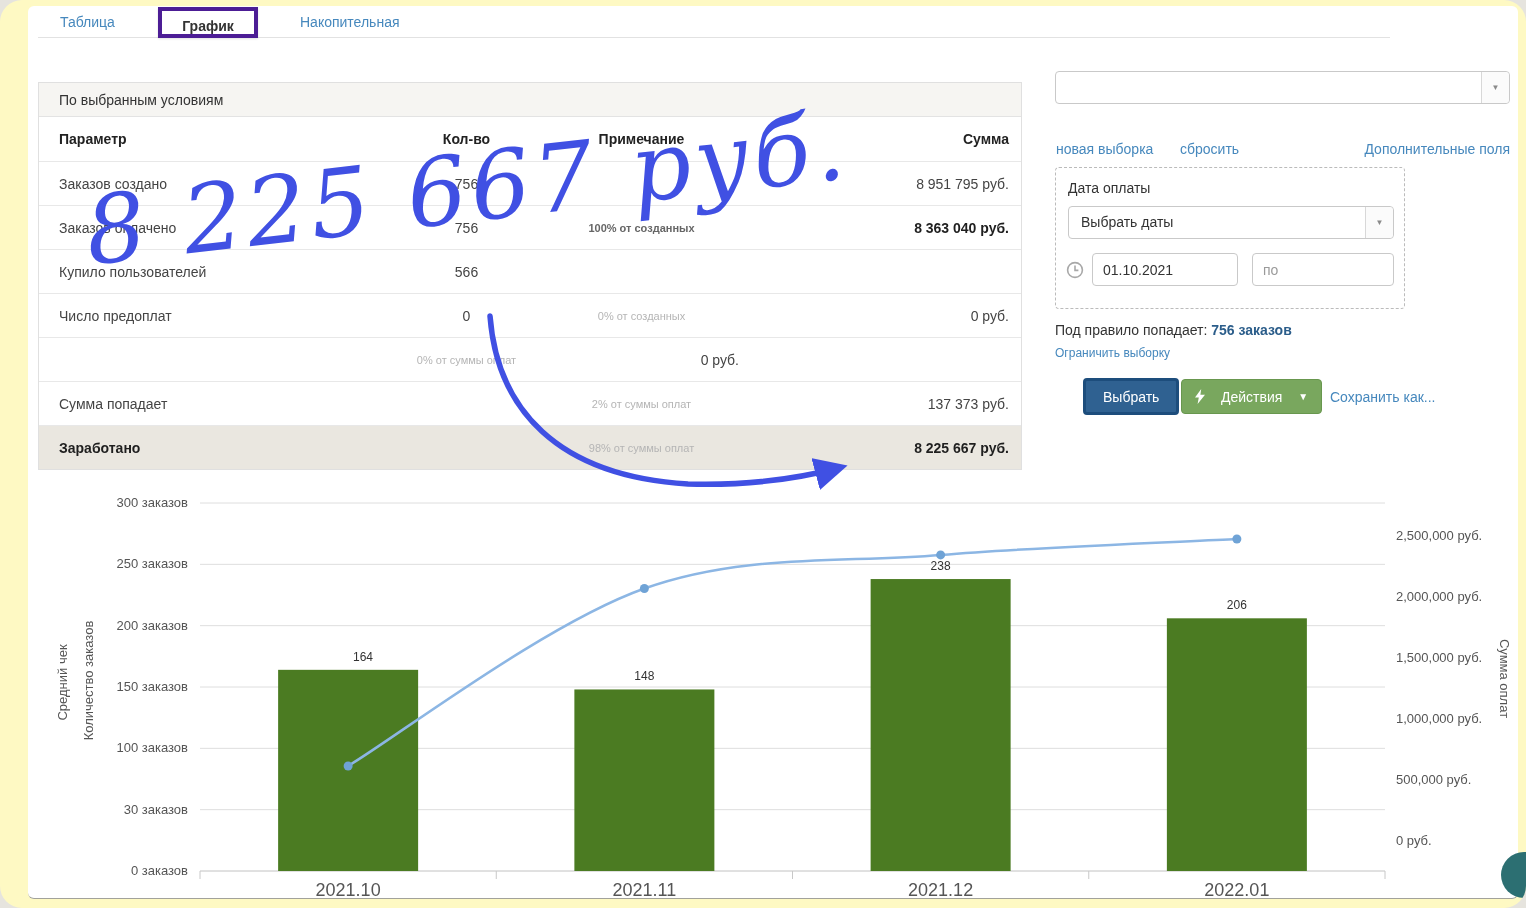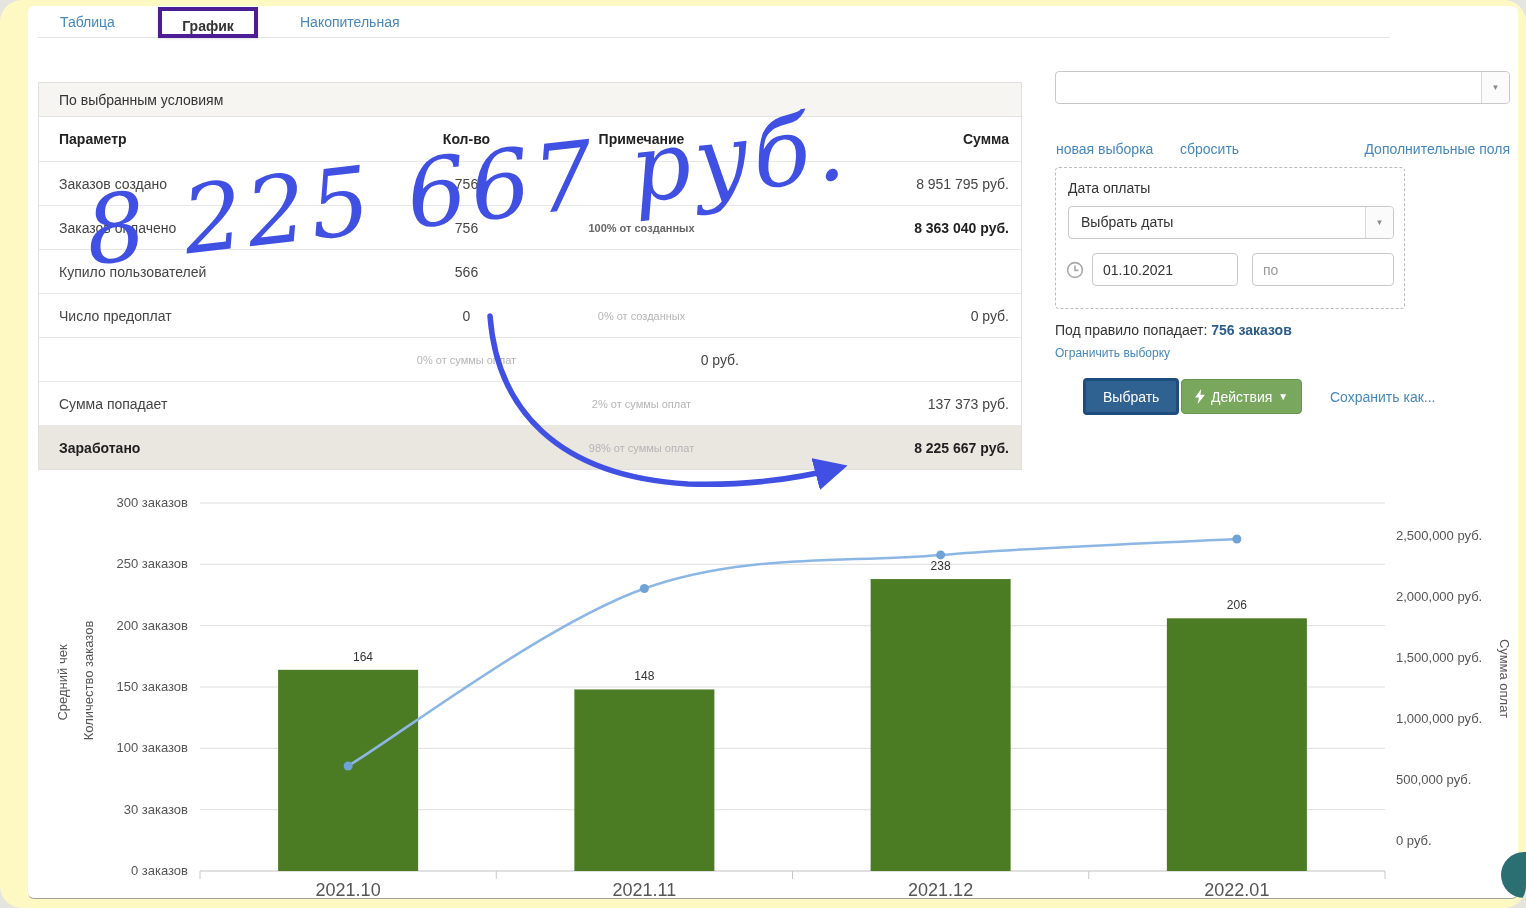--- a/index.html
+++ b/index.html
@@ -43,21 +43,21 @@
     font-family:"Liberation Sans", sans-serif; outline:none; }
   .date-input::placeholder { color:#9a9a9a; }
   .date-input.from { left:36px; top:85px; width:146px; }
   .date-input.to { left:196px; top:85px; width:142px; }
   .rule-text { position:absolute; left:1055px; top:322px; font-size:14px; color:#333; z-index:20; }
   .rule-count { font-weight:bold; color:#2b5d8a; }
   .limit-link { position:absolute; left:1055px; top:346px; font-size:12px; color:#4688bd; cursor:pointer; text-decoration:none; z-index:20; }
   .btn-primary { position:absolute; left:1083px; top:378px; height:37px; padding:0 17px; background:#2f6191; border:3px solid #1d4d7c; border-radius:4px;
     color:#fff; font-size:14px; font-family:"Liberation Sans", sans-serif; cursor:pointer; z-index:20; }
   .btn-success { position:absolute; left:1181px; top:379px; height:35px; padding:0 13px; background:#79a75e; border:1px solid #68974e; border-radius:4px;
-    color:#fff; font-size:14px; font-family:"Liberation Sans", sans-serif; cursor:pointer; z-index:20; display:inline-flex; align-items:center; gap:6px; }
+    color:#fff; font-size:14px; font-family:"Liberation Sans", sans-serif; cursor:pointer; z-index:20; display:inline-flex; align-items:center; gap:16px; }
   .caret-w { font-size:10px; }
   .save-link { position:absolute; left:1330px; top:389px; font-size:14px; color:#4688bd; cursor:pointer; text-decoration:none; z-index:20; }
 
   
   #chart-svg { position:absolute; left:0; top:0; z-index:4; pointer-events:none; }
   #chart-labels { position:absolute; inset:0; z-index:5; pointer-events:none; }
   .tick-left { position:absolute; text-align:right; font-size:13px; color:#555; }
   .tick-right { position:absolute; text-align:left; font-size:13px; color:#555; }
   .bar-label { position:absolute; text-align:center; font-size:12px; color:#333; }
   .cat-label { position:absolute; text-align:center; font-size:18px; color:#555; }

